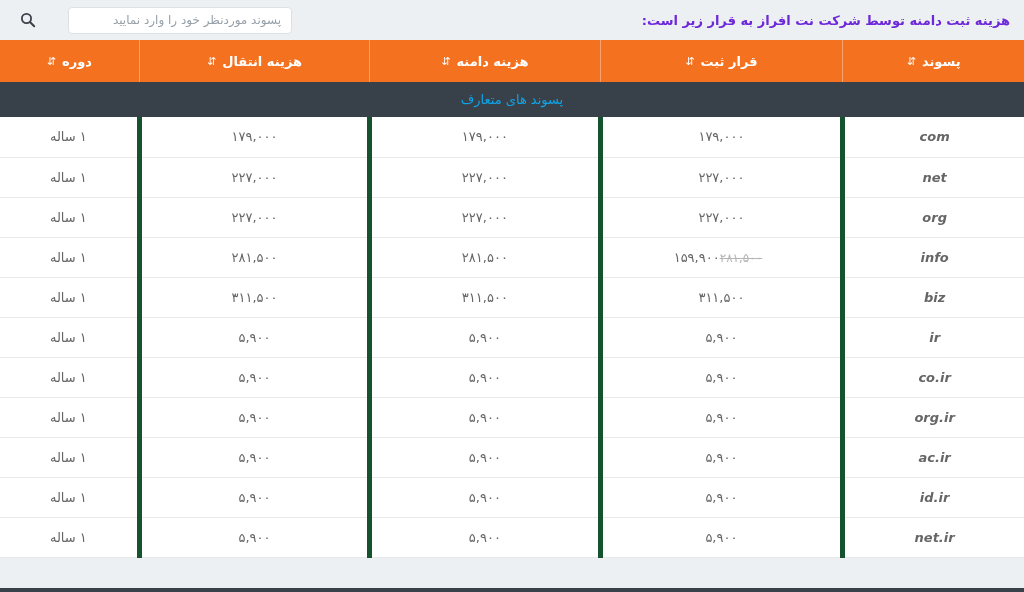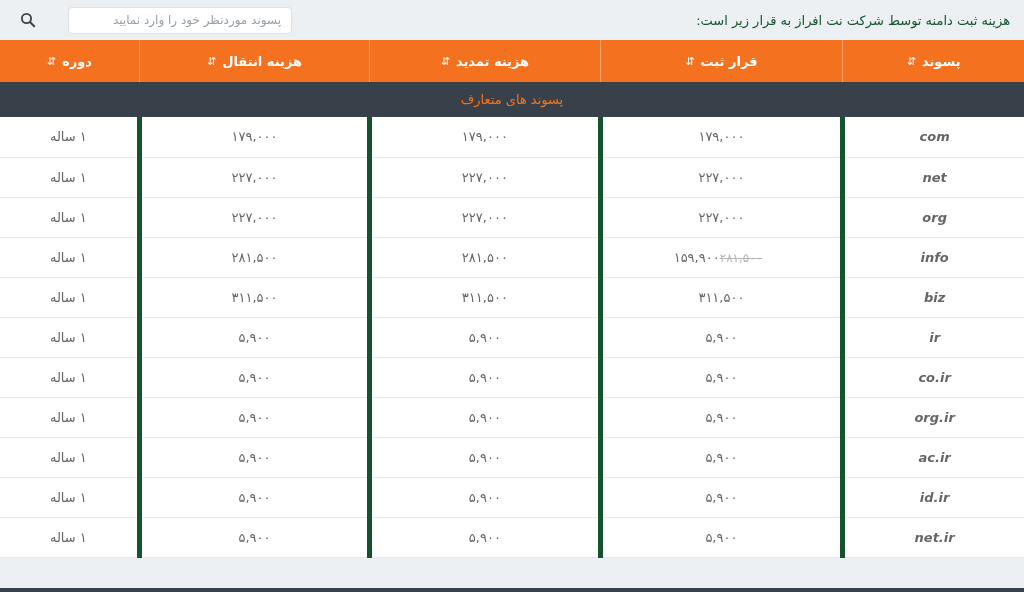--- a/index.html
+++ b/index.html
@@ -20,22 +20,22 @@
   .topbar{
     height:40px;
     display:flex;
     align-items:center;
     justify-content:space-between;
     padding:0 14px 0 10px;
     background:var(--topbar-bg);
   }
   .caption{
     font-size:13px;
-    color:#14532d;
-    font-weight:400;
+    color:#6d28d9;
+    font-weight:700;
     white-space:nowrap;
     text-align:center;
   }
   .search-group{
     display:flex;
     align-items:center;
     direction:rtl;
   }
   .search-input{
     width:224px;
@@ -90,21 +90,21 @@
   thead th:last-child{border-left:none;}
   th .th-inner{display:inline-flex;align-items:center;gap:6px;direction:rtl;}
   .sort-icon{
     font-size:11px;
     line-height:1;
     opacity:.95;
     font-weight:normal;
   }
   tr.section-row td{
     background:var(--section);
-    color:#f97316;
+    color:#0ea5e9;
     height:35px;
     text-align:center;
     font-size:13px;
     letter-spacing:.2px;
   }
   tbody tr.data-row td{
     height:40px;
     text-align:center;
     font-size:13px;
     color:#666;
@@ -163,21 +163,21 @@
     <tr id="header-row">
         <th><span class="th-inner">
             <span>پسوند</span>
             <span class="sort-icon">⇵</span>
           </span></th>
         <th><span class="th-inner">
             <span>قرار ثبت</span>
             <span class="sort-icon">⇵</span>
           </span></th>
         <th><span class="th-inner">
-            <span>هزینه تمدید</span>
+            <span>هزینه دامنه</span>
             <span class="sort-icon">⇵</span>
           </span></th>
         <th><span class="th-inner">
             <span>هزینه انتقال</span>
             <span class="sort-icon">⇵</span>
           </span></th>
         <th><span class="th-inner">
             <span>دوره</span>
             <span class="sort-icon">⇵</span>
           </span></th>

